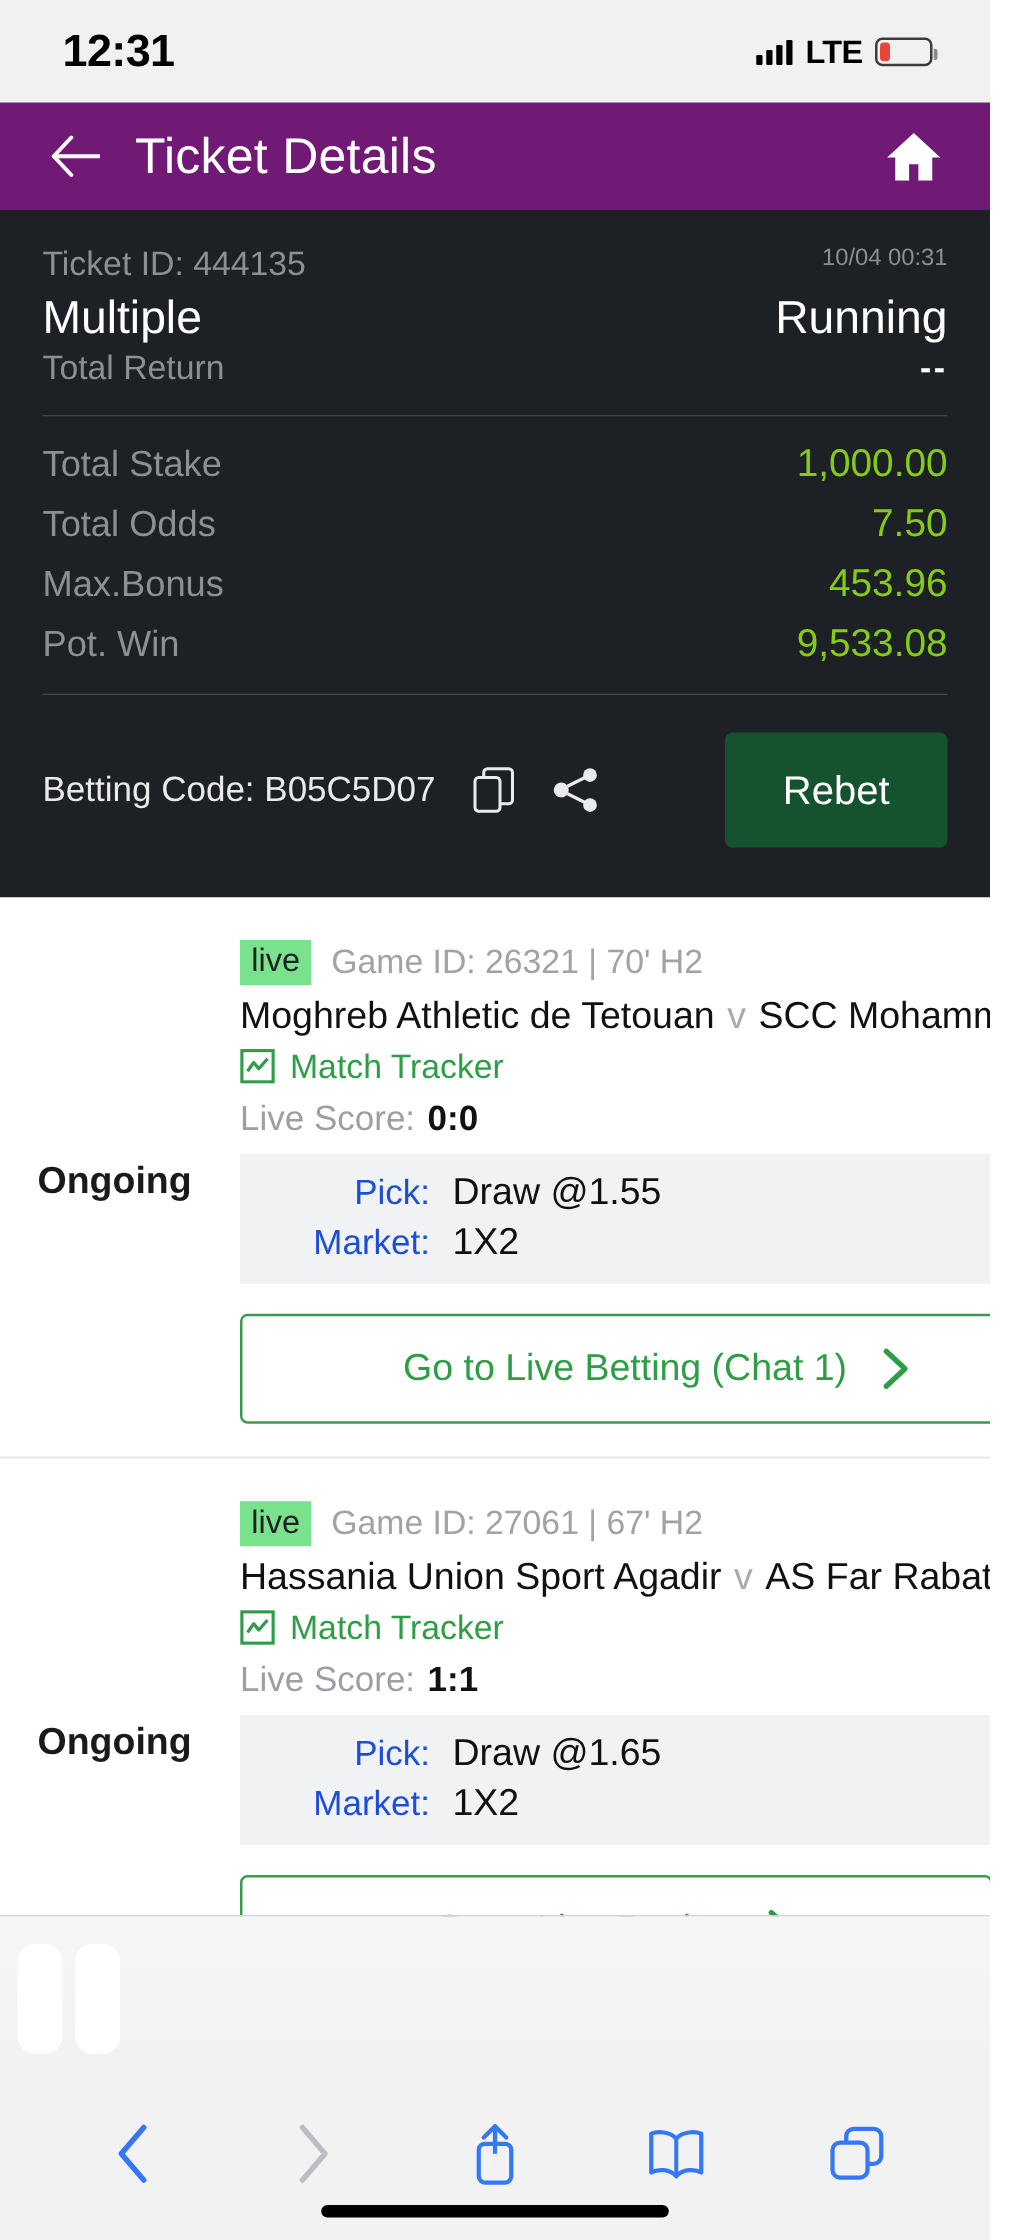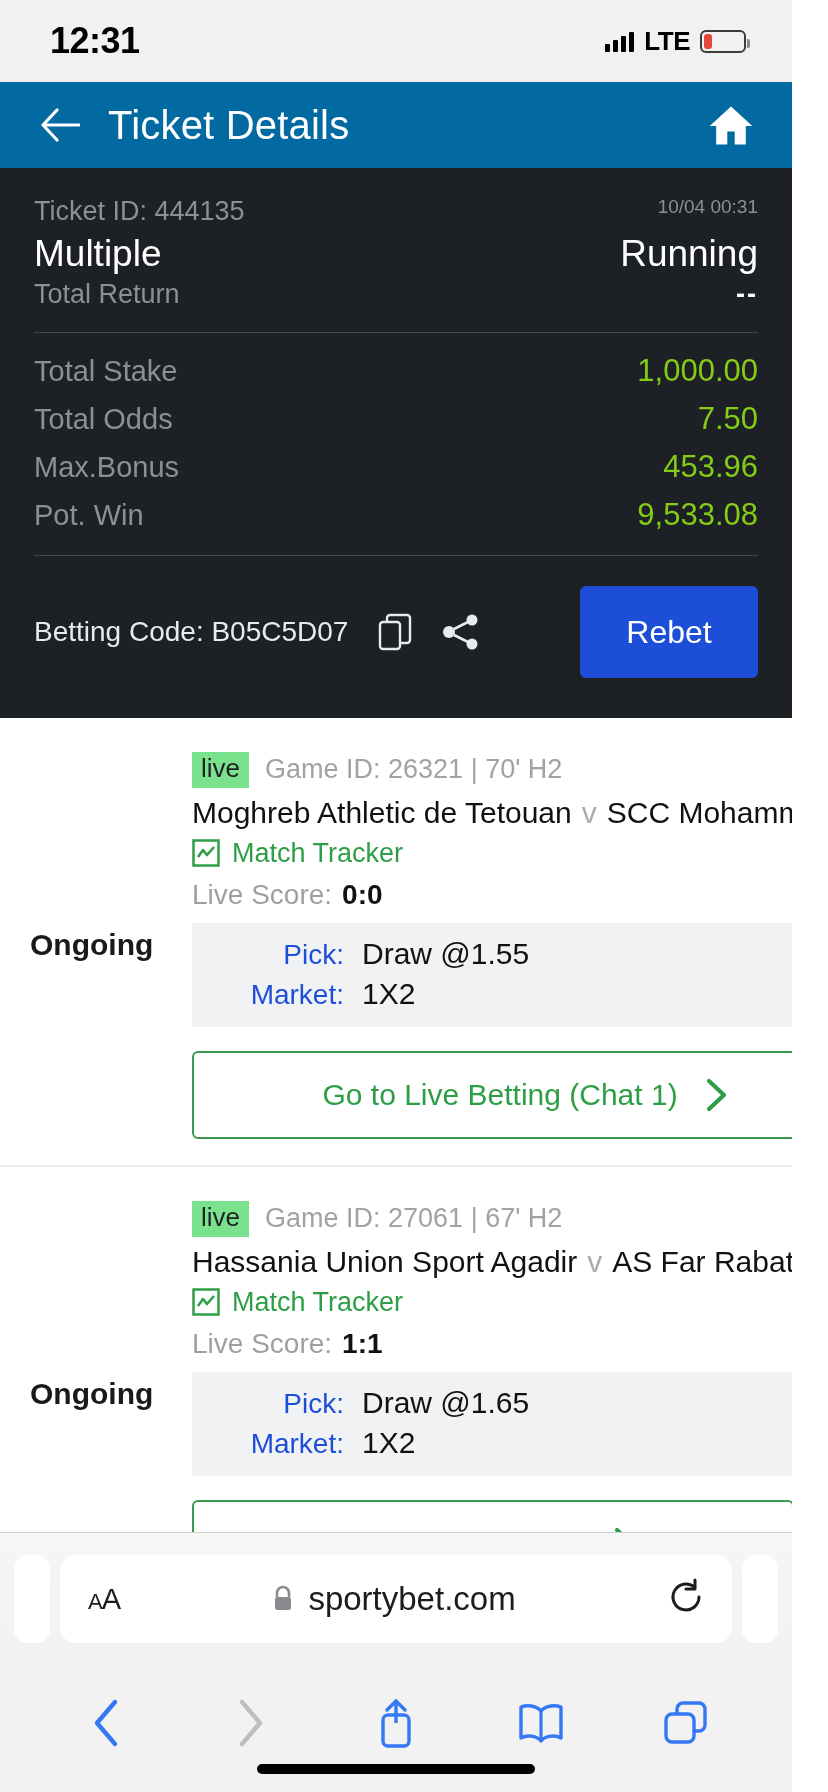--- a/index.html
+++ b/index.html
@@ -23,21 +23,21 @@
   .sig i { display:block; width:5px; background:#000; border-radius:1px; }
   .sig i:nth-child(1){height:8px;} .sig i:nth-child(2){height:12px;}
   .sig i:nth-child(3){height:16px;} .sig i:nth-child(4){height:20px;}
   .lte { font-size:26px; font-weight:600; color:#000; letter-spacing:-0.5px; }
   .batt { width:46px; height:23px; border:2px solid #3c3c3c; border-radius:6px; position:relative; padding:2px; }
   .batt::after{content:"";position:absolute;right:-6px;top:7px;width:3px;height:9px;background:#8a8a8a;border-radius:0 2px 2px 0;}
   .batt .lvl { height:100%; width:22%; background:#e8453c; border-radius:3px; }
 
   
   .appbar {
-    flex:0 0 86px; background:#0369a1; display:flex; align-items:center;
+    flex:0 0 86px; background:#701a75; display:flex; align-items:center;
     padding:0 34px 0 34px; position:relative;
   }
   .back-arrow { width:52px; height:52px; display:flex; align-items:center; justify-content:center; }
   .back-arrow svg { width:40px; height:34px; }
   .appbar-title { color:#fff; font-size:40px; margin-left:22px; letter-spacing:0.2px; }
   .home-btn { margin-left:auto; width:54px; height:54px; display:flex; align-items:center; justify-content:center; }
 
   
   .summary { background:#1d2024; padding:28px 34px 0 34px; flex:0 0 auto; }
   .sum-row { display:flex; justify-content:space-between; align-items:flex-start; }
@@ -52,21 +52,21 @@
   .kv .k { color:#8d8f94; font-size:29px; }
   .kv .v { color:#84cc16; font-size:31px; }
   .rule2 { height:1px; background:#43464b; margin:22px 0 0 0; }
   .booking {
     display:flex; align-items:center; padding:30px 0 40px 0; position:relative; min-height:130px;
   }
   .booking-text { color:#e9eaec; font-size:28px; }
   .icon-copy { margin-left:30px; width:34px; height:38px; }
   .icon-share { margin-left:30px; width:38px; height:38px; }
   .rebet {
-    margin-left:auto; background:#1d4ed8; color:#fff; font-size:32px;
+    margin-left:auto; background:#14532d; color:#fff; font-size:32px;
     border:none; border-radius:6px; width:178px; height:92px; cursor:pointer;
     font-family:"Liberation Sans", sans-serif;
   }
 
   
   .events { background:#fff; flex:1 1 auto; overflow:hidden; }
   .event { display:flex; padding:34px 30px 26px 30px; position:relative; }
   .event + .event { border-top:2px solid #ececec; }
   .ev-status { width:162px; flex:0 0 162px; display:flex; align-items:center; }
   .ev-status span { font-size:30px; font-weight:bold; color:#1a1a1a; }
@@ -277,36 +277,20 @@
             </svg>
         </div>
       </div>
     </div>
 
   </div>
 
   <div class="safari">
     <div class="url-row">
       <div class="tab-sliver"></div>
-      <div class="url-bar">
-        <div class="aa"><small>A</small>A</div>
-        <div class="url-center">
-          <svg width="22" height="28" viewBox="0 0 22 28">
-            <path d="M5 12 V8 a6 6 0 0 1 12 0 v4" fill="none" stroke="#8a8a8e" stroke-width="2.6"></path>
-            <rect x="3" y="12" width="16" height="13" rx="2.5" fill="#8a8a8e"></rect>
-          </svg>
-          <div class="url-text">sportybet.com</div>
-        </div>
-        <div class="reload">
-          <svg viewBox="0 0 36 38">
-            <path d="M31 19 a13 13 0 1 1 -4.4 -9.8" fill="none" stroke="#1c1c1e" stroke-width="3" stroke-linecap="round"></path>
-            <path d="M27 2 V11 H18" fill="none" stroke="#1c1c1e" stroke-width="3" stroke-linecap="round" stroke-linejoin="round"></path>
-          </svg>
-        </div>
-      </div>
       <div class="tab-sliver"></div>
     </div>
     <div class="nav-row">
       <div class="nb">
         <svg width="34" height="50" viewBox="0 0 34 50">
             <path d="M26 4 L8 25 L26 46" fill="none" stroke="#3478f6" stroke-width="4.4" stroke-linecap="round" stroke-linejoin="round"></path>
           </svg>
       </div>
       <div class="nb">
         <svg width="34" height="50" viewBox="0 0 34 50">

